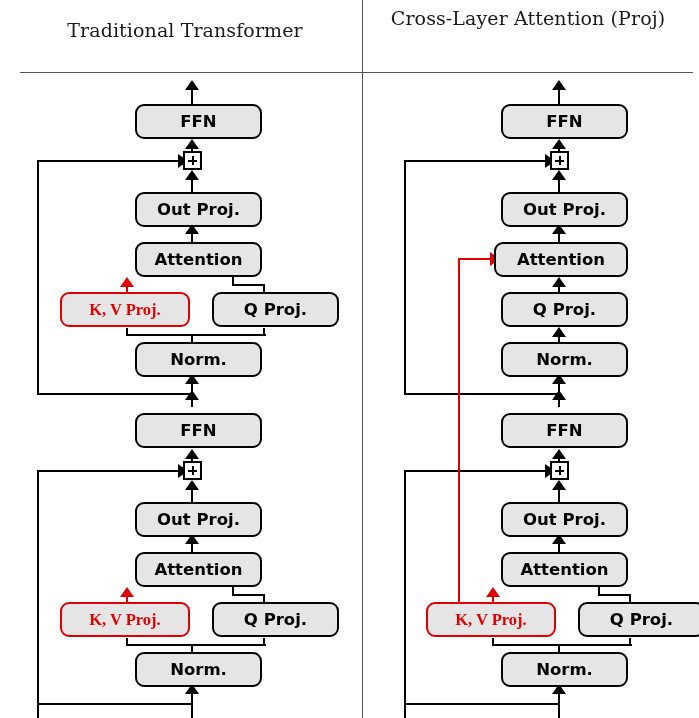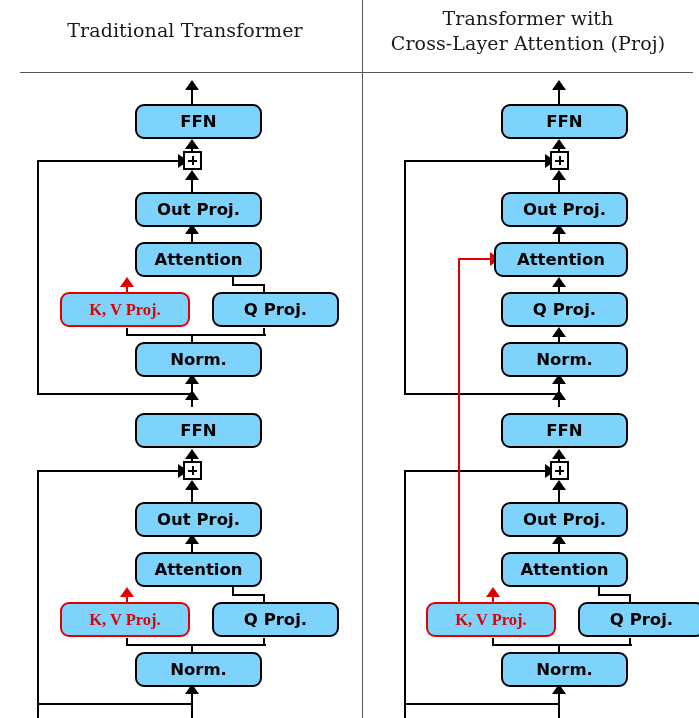--- a/index.html
+++ b/index.html
@@ -53,21 +53,21 @@
     background: #555555;
     height: 1px;
   }
 
   
   .box {
     position: absolute;
     box-sizing: border-box;
     border: 2.2px solid #000000;
     border-radius: 9px;
-    background: #7dd3fc;
+    background: #e5e5e5;
     font-family: "DejaVu Sans", "Liberation Sans", sans-serif;
     font-weight: bold;
     font-size: 16.5px;
     color: #000000;
     display: flex;
     align-items: center;
     justify-content: center;
     white-space: nowrap;
     z-index: 4;
   }
@@ -143,21 +143,20 @@
   .arrow-up.red { border-bottom-color: #e00000; }
   .arrow-right.red { border-left-color: #e00000; }
 </style>
 </head>
 <body>
 
 <div id="figure">
 
   <div class="title" id="title-left">Traditional Transformer</div>
   <div class="title" id="title-right">
-    <div>Transformer with</div>
     <div>Cross-Layer Attention (Proj)</div>
   </div>
 
   <div class="v-divider" style="left:362px; top:0px; height:718px;"></div>
   <div class="h-divider" style="left:20px; top:72px; width:342px;"></div>
   <div class="h-divider" style="left:363px; top:72px; width:330px;"></div>
 
   <div class="vline" style="left:37px; top:160px; height:235px;"></div>
   <div class="hline" style="left:37px; top:393px; width:155px;"></div>
   <div class="hline" style="left:37px; top:160px; width:143px;"></div>

